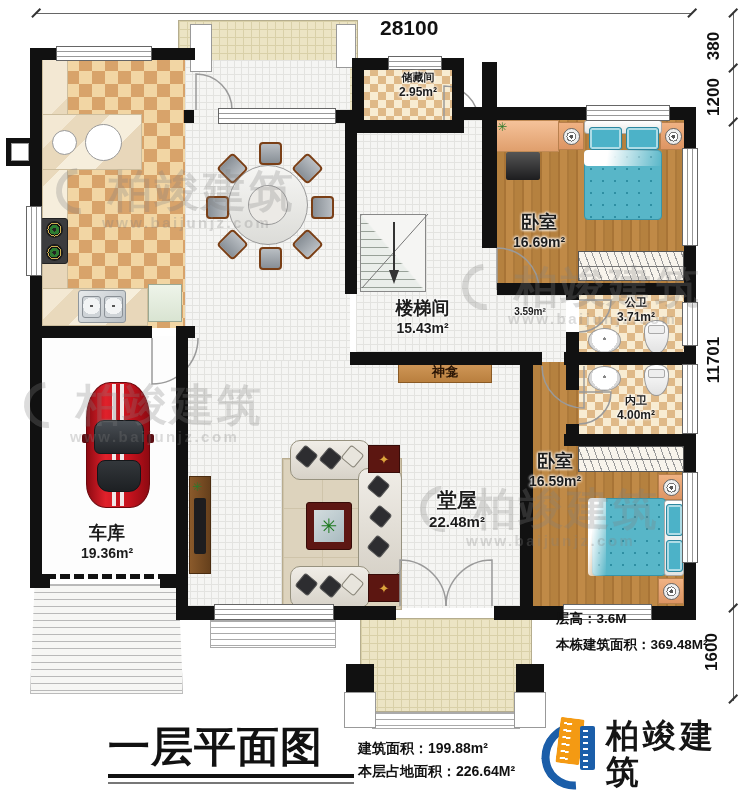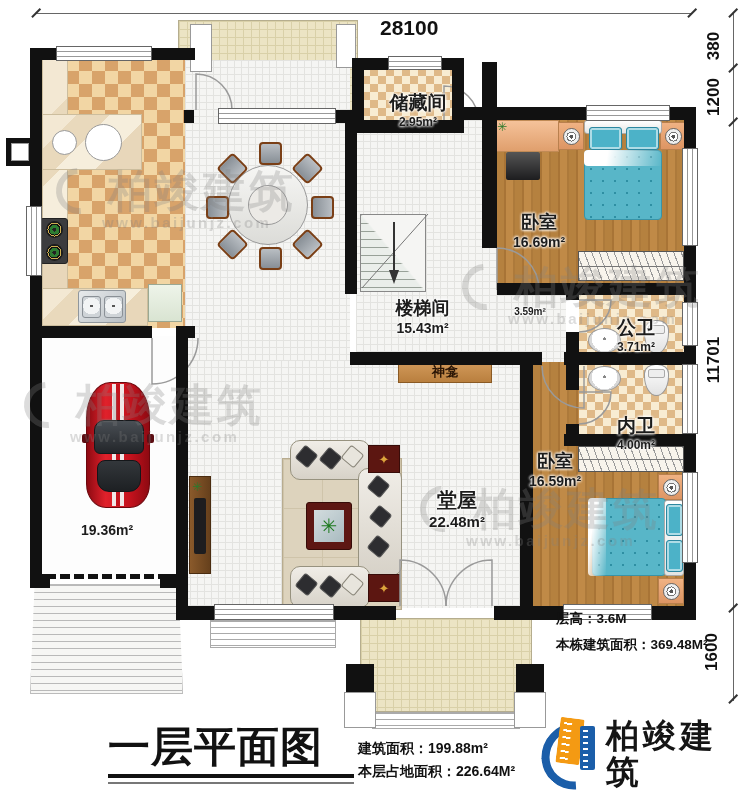--- a/index.html
+++ b/index.html
@@ -58,21 +58,21 @@
   .carbody{position:absolute;inset:0;background:linear-gradient(90deg,#8e0a12,#e0212b 30%,#c3121d 70%,#8e0a12);border-radius:24px 24px 20px 20px/36px 36px 24px 24px;border:1px solid #6d070d;}
   .carstripe{position:absolute;top:2px;bottom:2px;left:0;right:0;background:linear-gradient(90deg,transparent 0 26px,#f2f2f2 26px 30px,#c3121d 30px 34px,#f2f2f2 34px 38px,transparent 38px);opacity:.95;border-radius:24px;}
   .carglass{position:absolute;left:8px;top:38px;width:48px;height:32px;background:linear-gradient(#4a4f55,#23262a);border-radius:10px 10px 6px 6px;border:1px solid #17191c;}
   .carbonnet{position:absolute;left:11px;top:78px;width:42px;height:30px;background:linear-gradient(#33373b,#1d2023);border-radius:8px 8px 12px 12px;border:1px solid #141619;}
   .mirror{position:absolute;width:7px;height:9px;background:#5c0d12;border-radius:2px;}
   
   .rlabel{position:absolute;text-align:center;z-index:7;color:#1c1c1c;line-height:1.25;
           text-shadow:0 0 3px #fff,0 0 3px #fff,0 0 3px #fff;}
   .rlabel .nm{display:block;font-weight:bold;font-size:18px;}
   .rlabel .ar{display:block;font-weight:bold;font-size:14px;}
-  .rlabel.small .nm{font-size:19px;margin-top:20px;}
+  .rlabel.small .nm{font-size:11px;}
   .rlabel.small .ar{font-size:12px;}
   .note{position:absolute;z-index:8;font-size:13.5px;font-weight:bold;color:#111;}
   .dimlab{position:absolute;z-index:8;font-weight:bold;color:#111;font-size:17px;}
   .rot{transform:translate(-50%,-50%) rotate(-90deg);}
   .dimline{position:absolute;background:#666;z-index:8;}
   .tick{position:absolute;width:12px;height:1.5px;background:#333;transform:rotate(-45deg);z-index:8;}
   .wm{position:absolute;z-index:6;pointer-events:none;}
   .wmrow{display:flex;align-items:center;gap:6px;}
   .wmswoosh{width:34px;height:34px;border-radius:50%;border:6px solid rgba(130,130,130,.28);border-top-color:transparent;border-right-color:transparent;transform:rotate(40deg);}
   .wmbrand{font-size:44px;font-weight:bold;letter-spacing:3px;color:rgba(128,128,128,.28);line-height:1;}
@@ -366,20 +366,21 @@
   </div>
   <div class="rlabel" style="left:402px;top:488px;width:110px">
     <span class="nm" style="font-size:20px">堂屋</span>
     <span class="ar" style="font-size:15px">22.48m²</span>
   </div>
   <div class="rlabel" style="left:500px;top:450px;width:110px">
     <span class="nm">卧室</span>
     <span class="ar">16.59m²</span>
   </div>
   <div class="rlabel" style="left:52px;top:522px;width:110px">
+    <span class="nm">车库</span>
     <span class="ar">19.36m²</span>
   </div>
 
   <div class="note" style="left:556px;top:610px">层高：3.6M</div>
   <div class="note" style="left:556px;top:636px">本栋建筑面积：369.48M²</div>
 
   <div class="title">
     <span class="t">一层平面图</span>
   </div>
   <div class="underline"></div>

